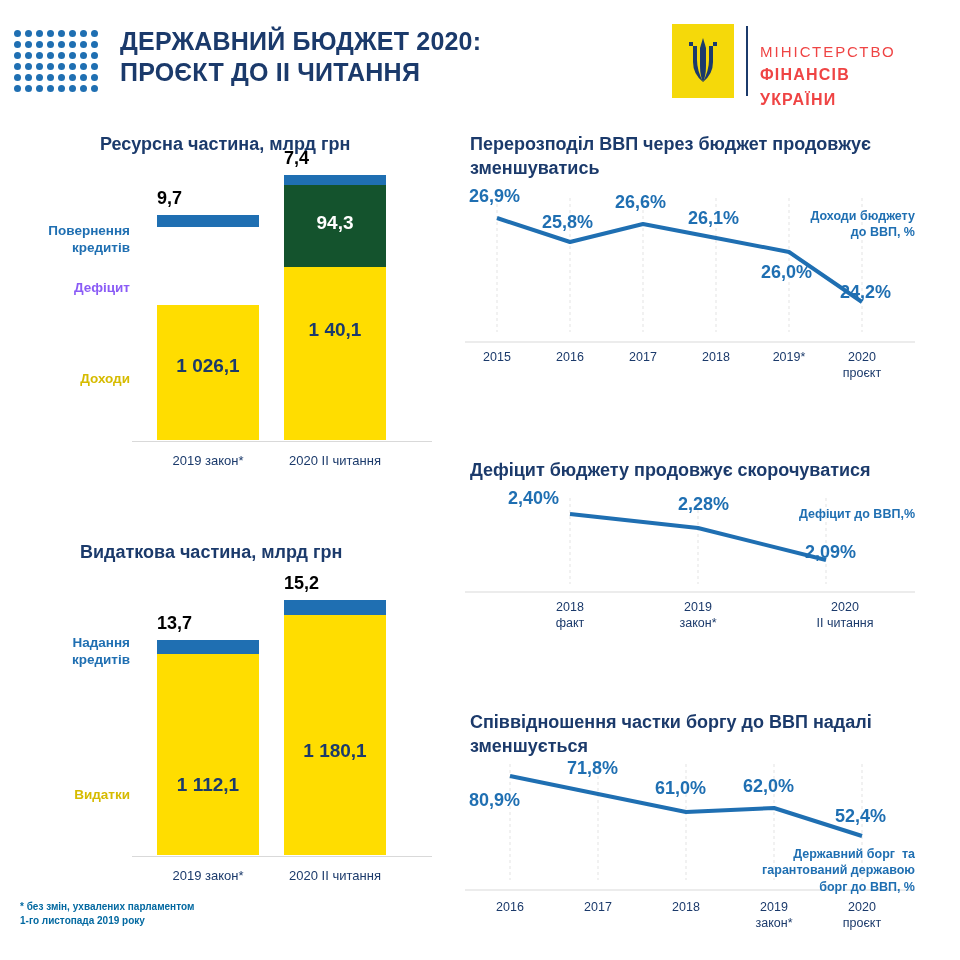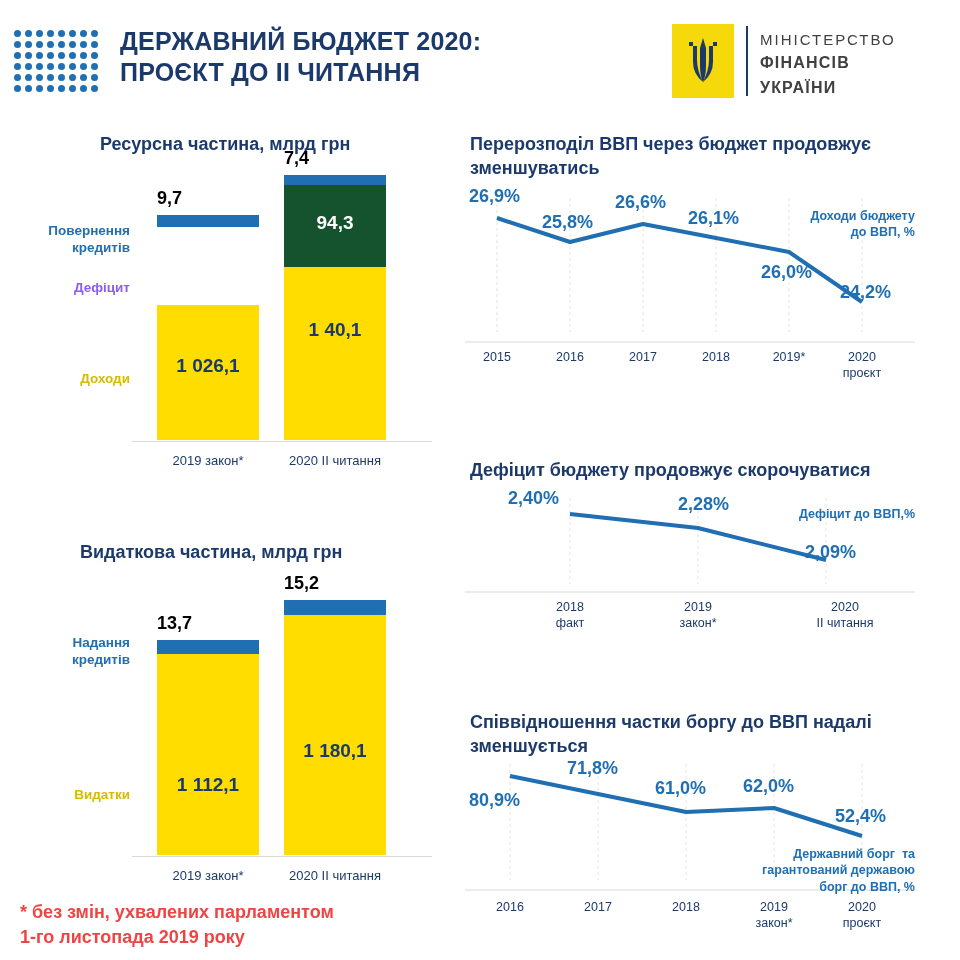--- a/index.html
+++ b/index.html
@@ -26,23 +26,23 @@
   .logo { position:absolute; left:672px; top:24px; width:270px; height:76px; }
   .logo-emblem {
     position:absolute; left:0; top:0; width:62px; height:74px;
     background:#f5d90a;
   }
   .logo-emblem svg { position:absolute; left:11px; top:12px; }
   .logo-divider {
     position:absolute; left:74px; top:2px; width:2px; height:70px; background:#1b3a6b;
   }
   .logo-text {
-    position:absolute; left:88px; top:4px;
+    position:absolute; left:88px; top:16px;
     font-size:16px; font-weight:bold; line-height:1.55;
-    color:#404040; letter-spacing:1.2px;
+    color:#ef4444; letter-spacing:1.2px;
   }
   .logo-text div:first-child { font-weight:normal; letter-spacing:2px; font-size:15px;}
   
   .sec-title { position:absolute; font-size:18px; font-weight:bold; color:#1b3a6b; line-height:1.35; }
   
   .barchart { position:absolute; }
   .bar-col { position:absolute; }
   .seg { position:absolute; left:0; width:100%; }
   .seg.yellow { background:#ffdd00; }
   .seg.grey   { background:#14532d; }
@@ -77,21 +77,21 @@
   }
   .x-label {
     position:absolute; font-size:12.5px; color:#1b3a6b; text-align:center;
     line-height:1.25; white-space:nowrap;
   }
   .series-note {
     position:absolute; font-size:12.5px; font-weight:bold; color:#1f6fb2;
     line-height:1.3; text-align:right;
   }
   .footnote {
-    position:absolute; font-size:18px; font-weight:bold; color:#ef4444;
+    position:absolute; font-size:10px; font-weight:bold; color:#0369a1;
     line-height:1.4;
   }
 </style>
 </head>
 <body>
 
 <div class="header">
   <div class="dots" id="dots">
       <span style="left: 0px; top: 0px;"></span>
       <span style="left: 11px; top: 0px;"></span>

